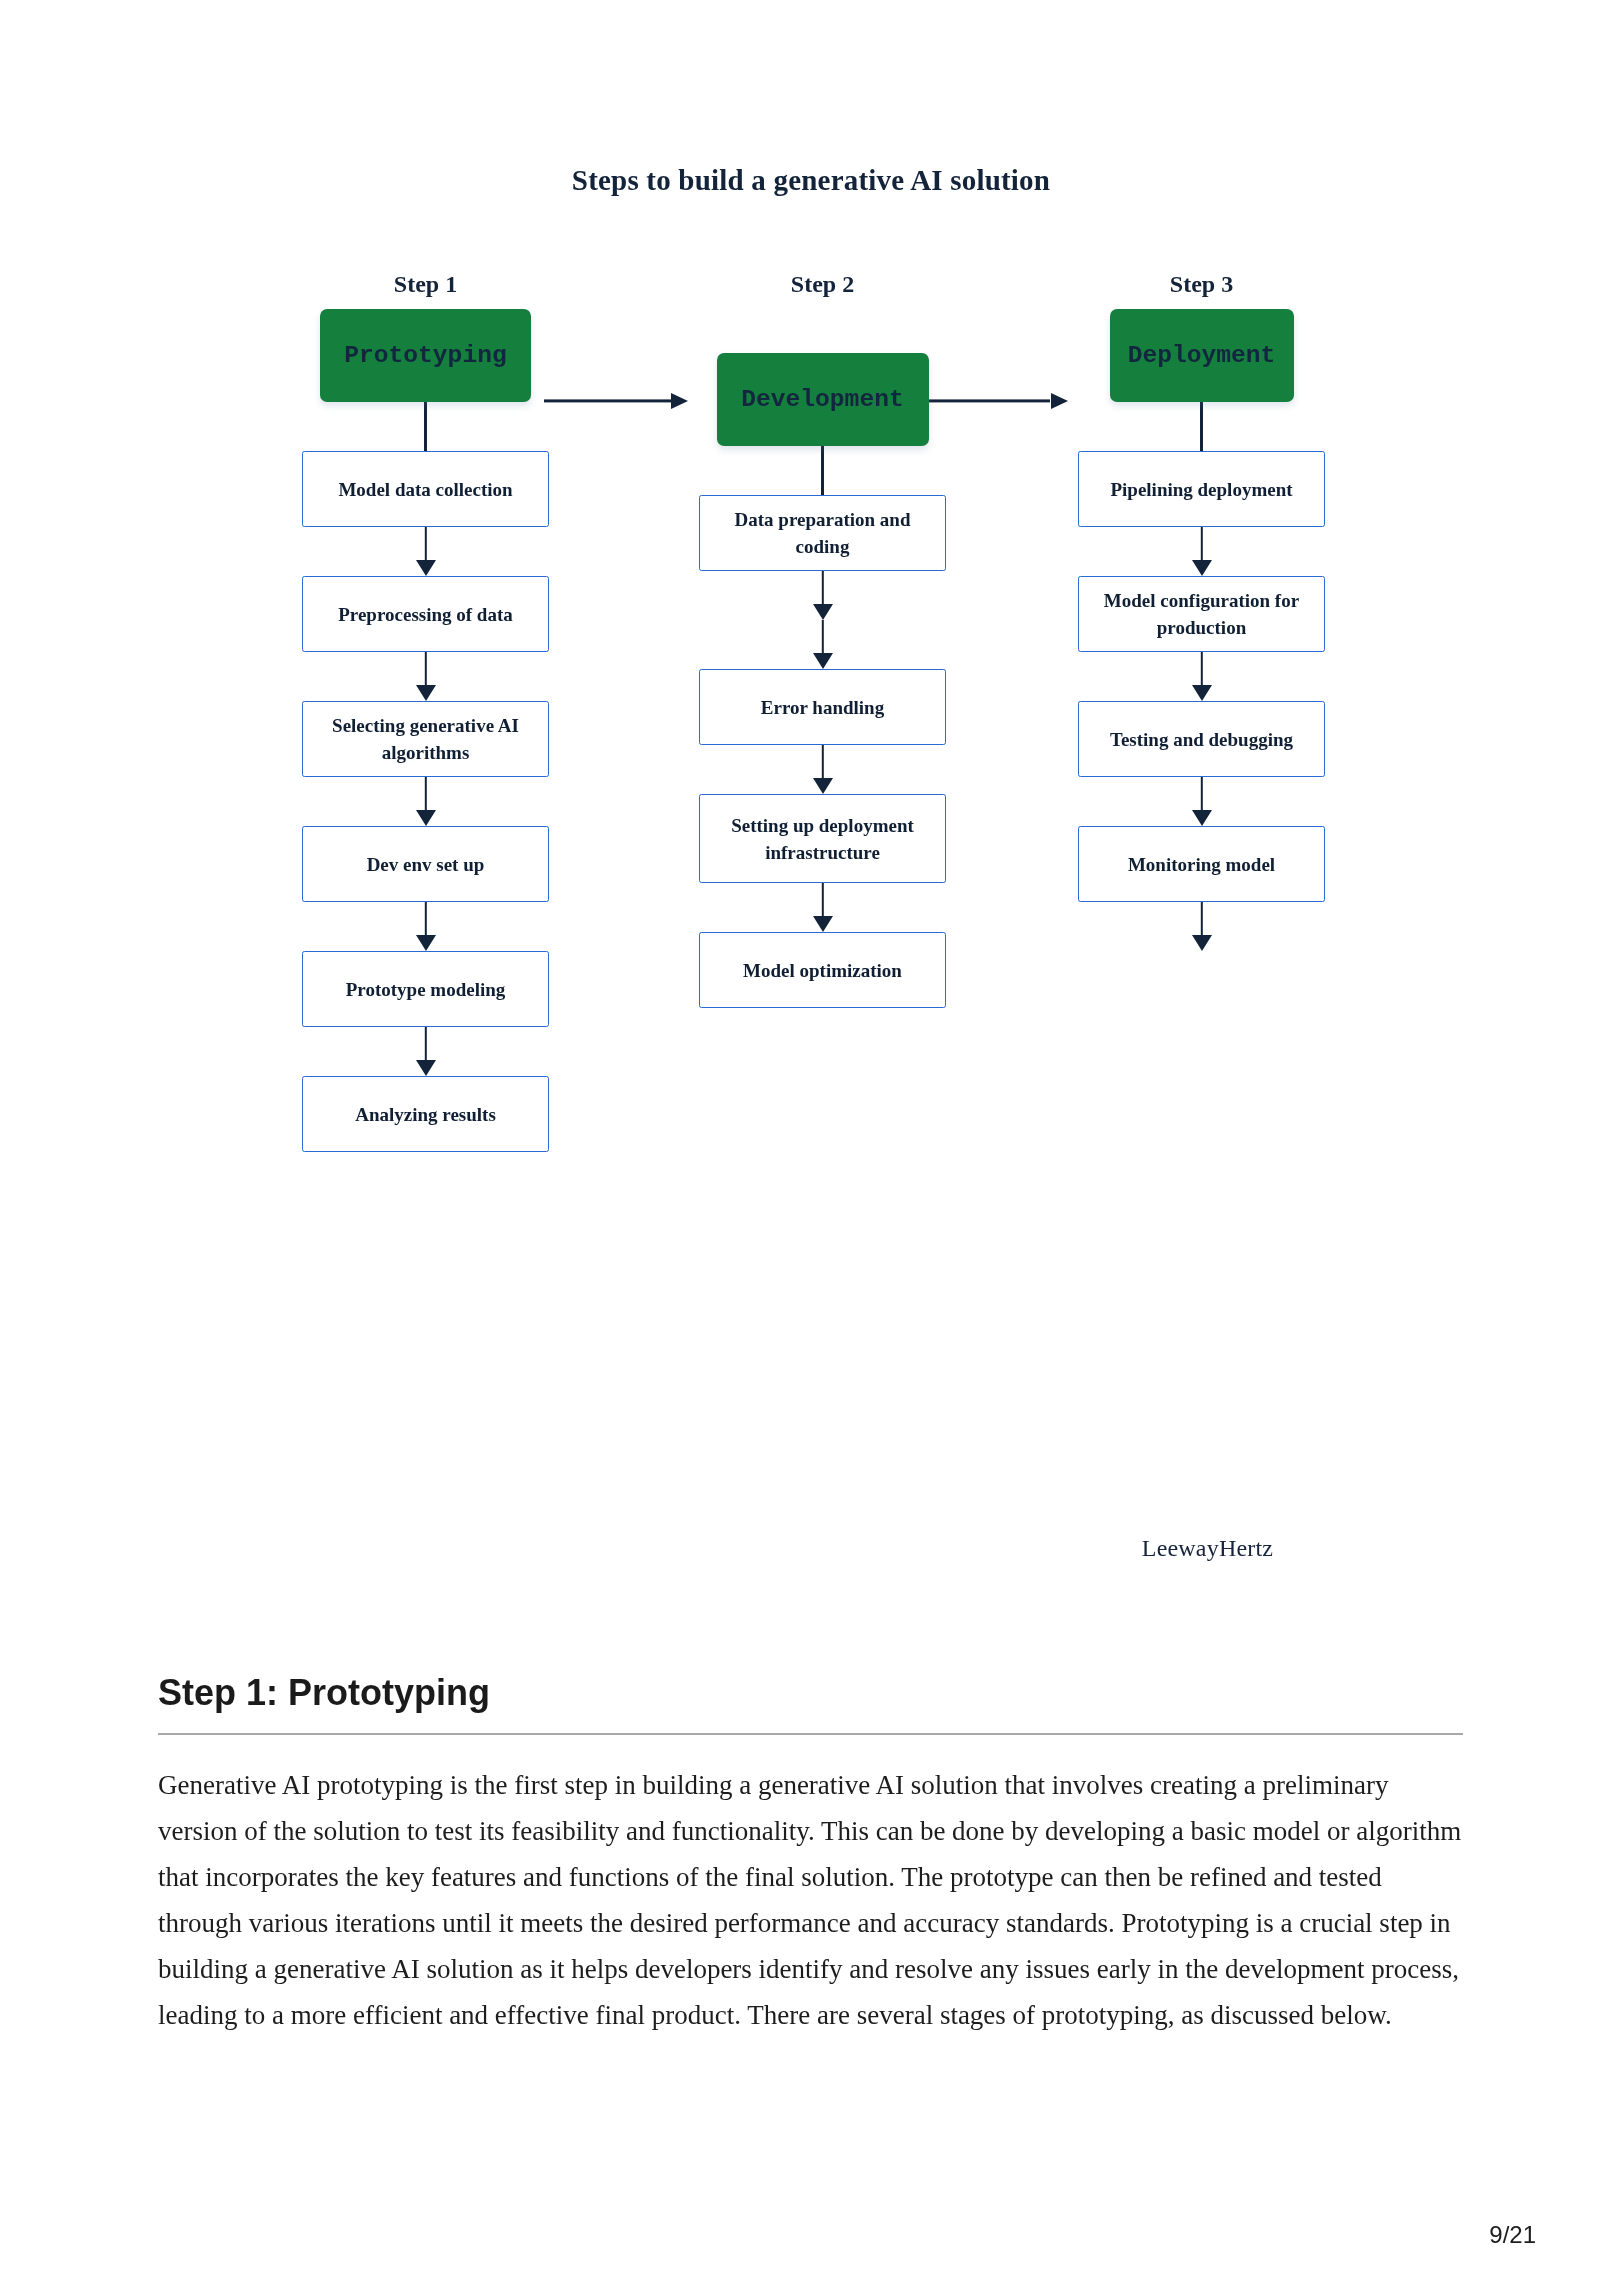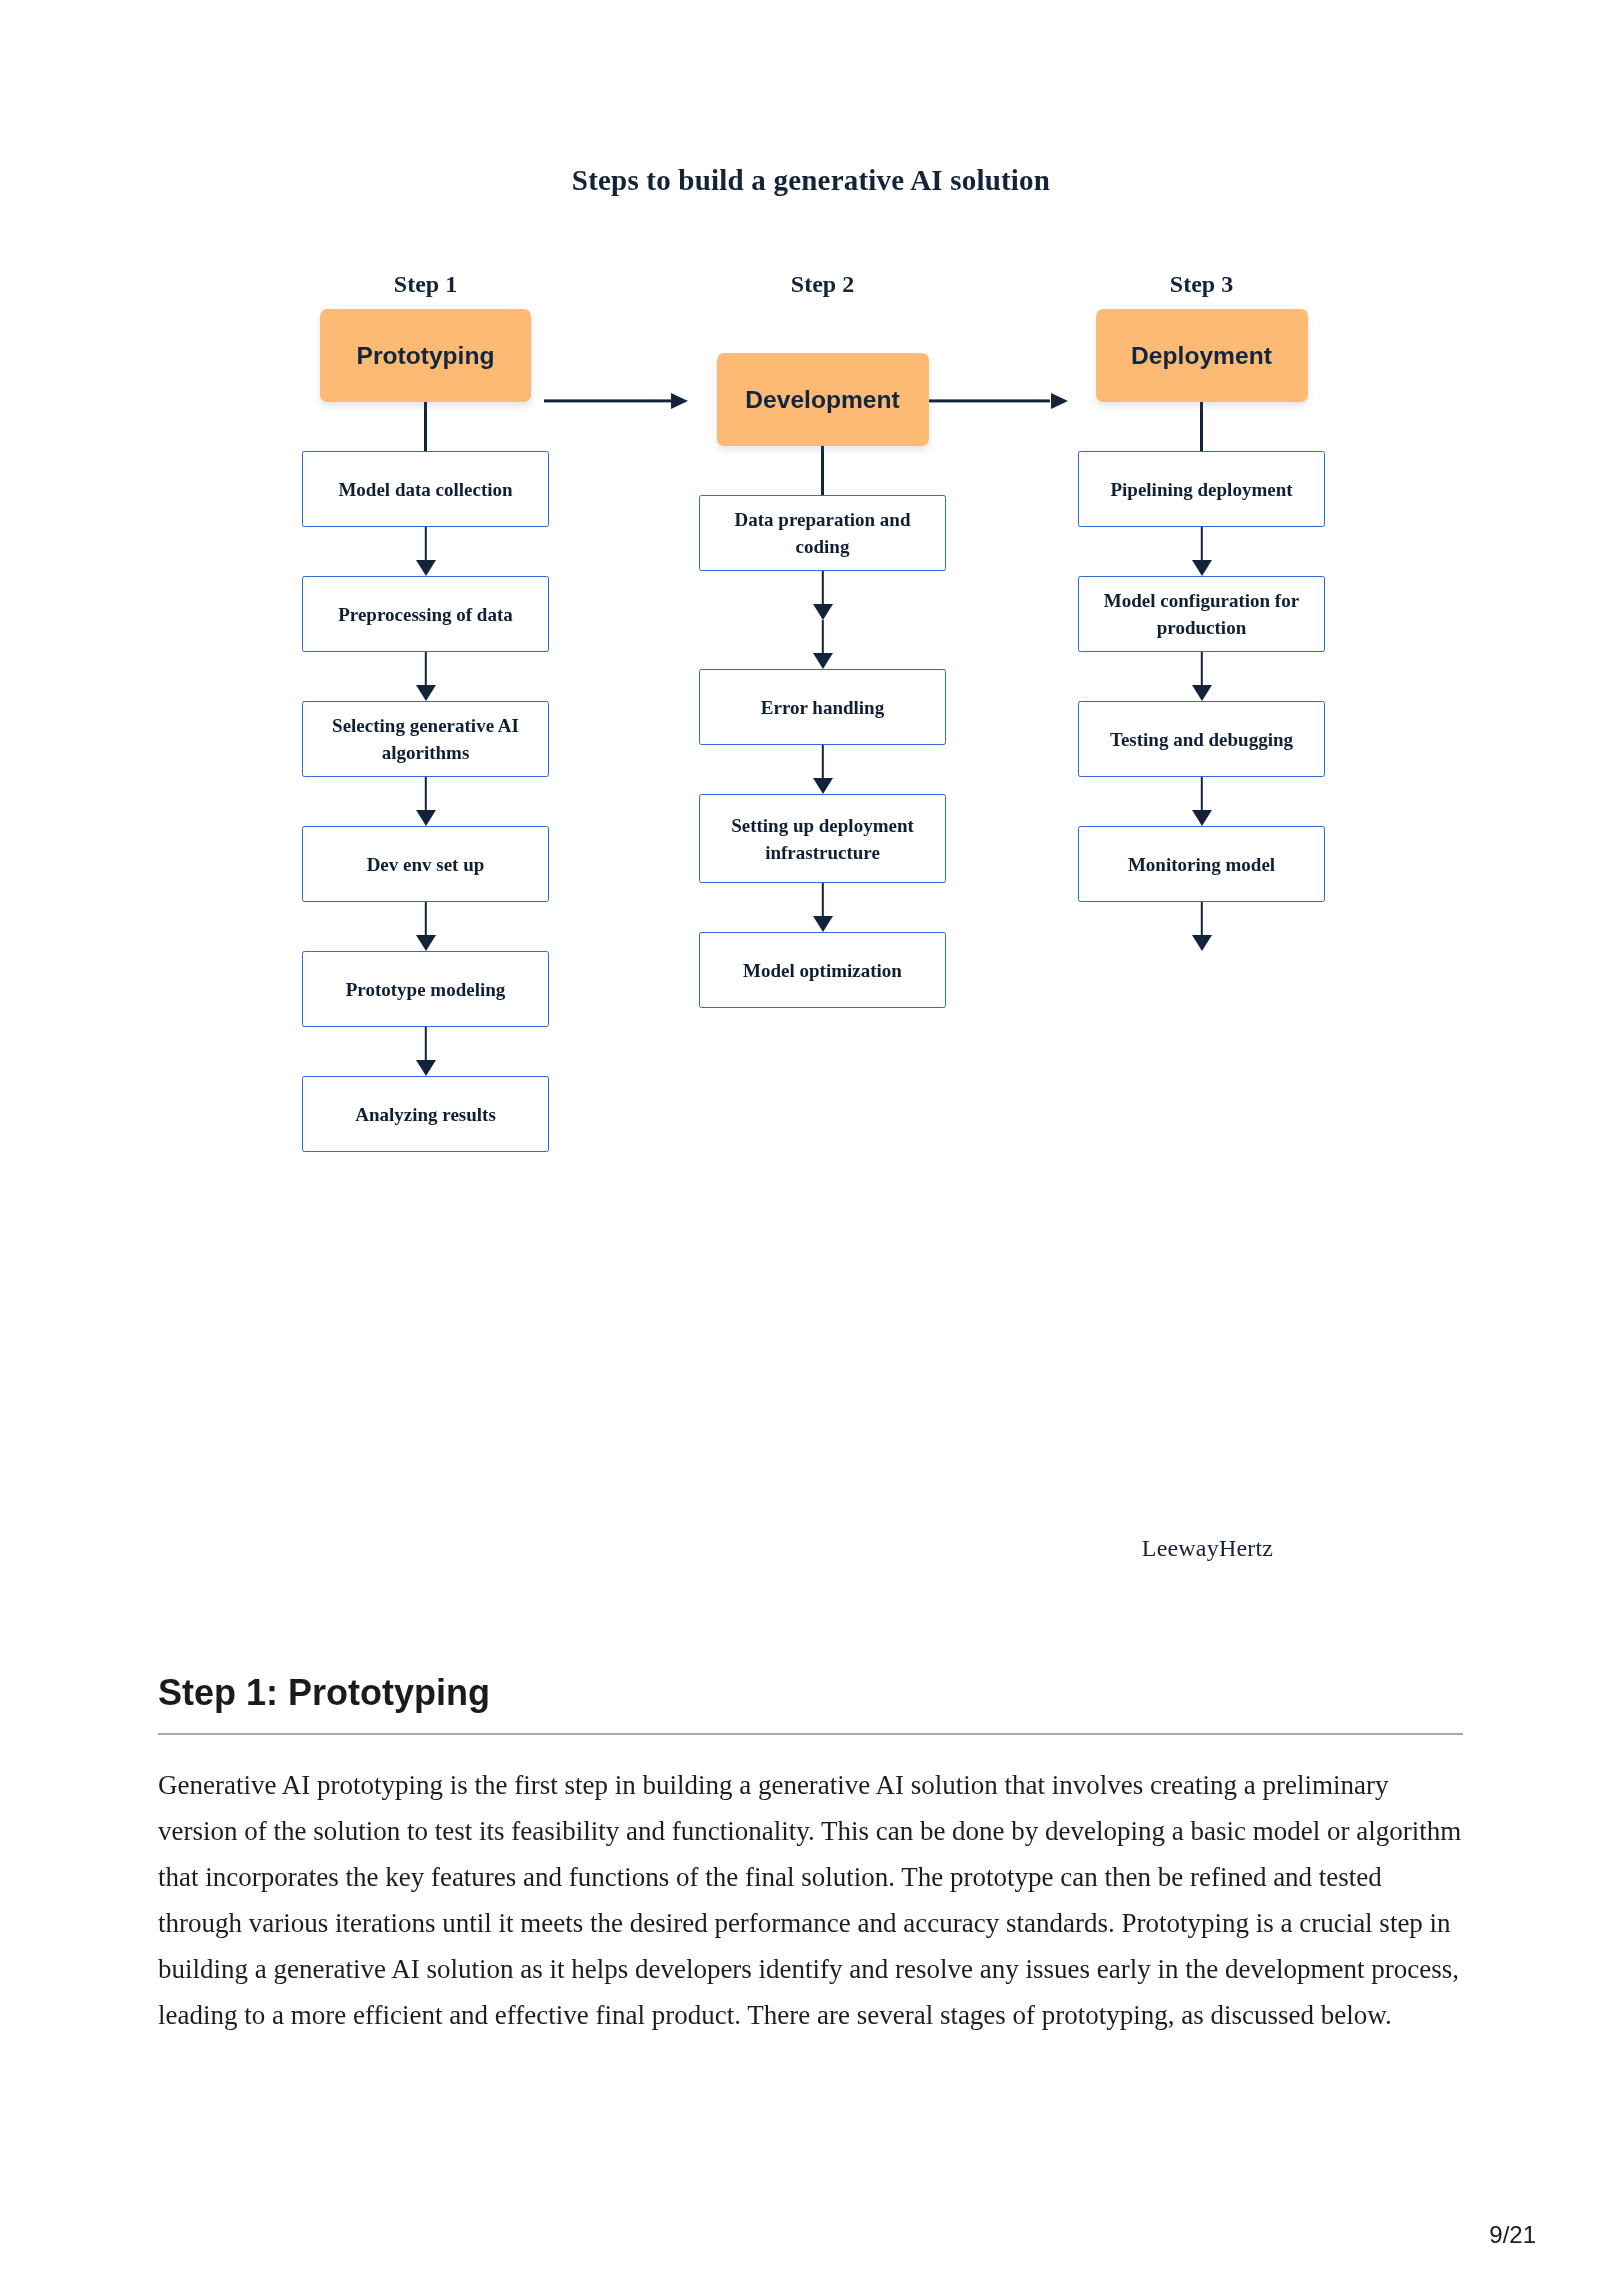--- a/index.html
+++ b/index.html
@@ -55,35 +55,35 @@
     color: #132339;
     height: 38px;
     line-height: 27px;
   }
 
   .header-box {
     position: relative;
     margin: 0 auto;
     width: 212px;
     height: 93px;
-    background: #fdba74;
+    background: #15803d;
     border-radius: 7.1px;
     box-shadow: 0 4px 7.1px rgba(90, 110, 150, 0.18);
     display: flex;
     align-items: center;
     justify-content: center;
-    font-family: Liberation Sans, sans-serif;
+    font-family: Liberation Mono, monospace;
     font-weight: bold;
     font-size: 24.6px;
     color: #13263f;
     text-align: center;
   }
   #col-1 .header-box { width: 211px; }
   #col-2 .header-box { width: 212px; margin-top: 44px; }
-  #col-3 .header-box { width: 212px; }
+  #col-3 .header-box { width: 184px; }
 
   
   .stem {
     width: 2.4px;
     background: #13243a;
     margin: 0 auto;
   }
 
   .flow-box {
     position: relative;

